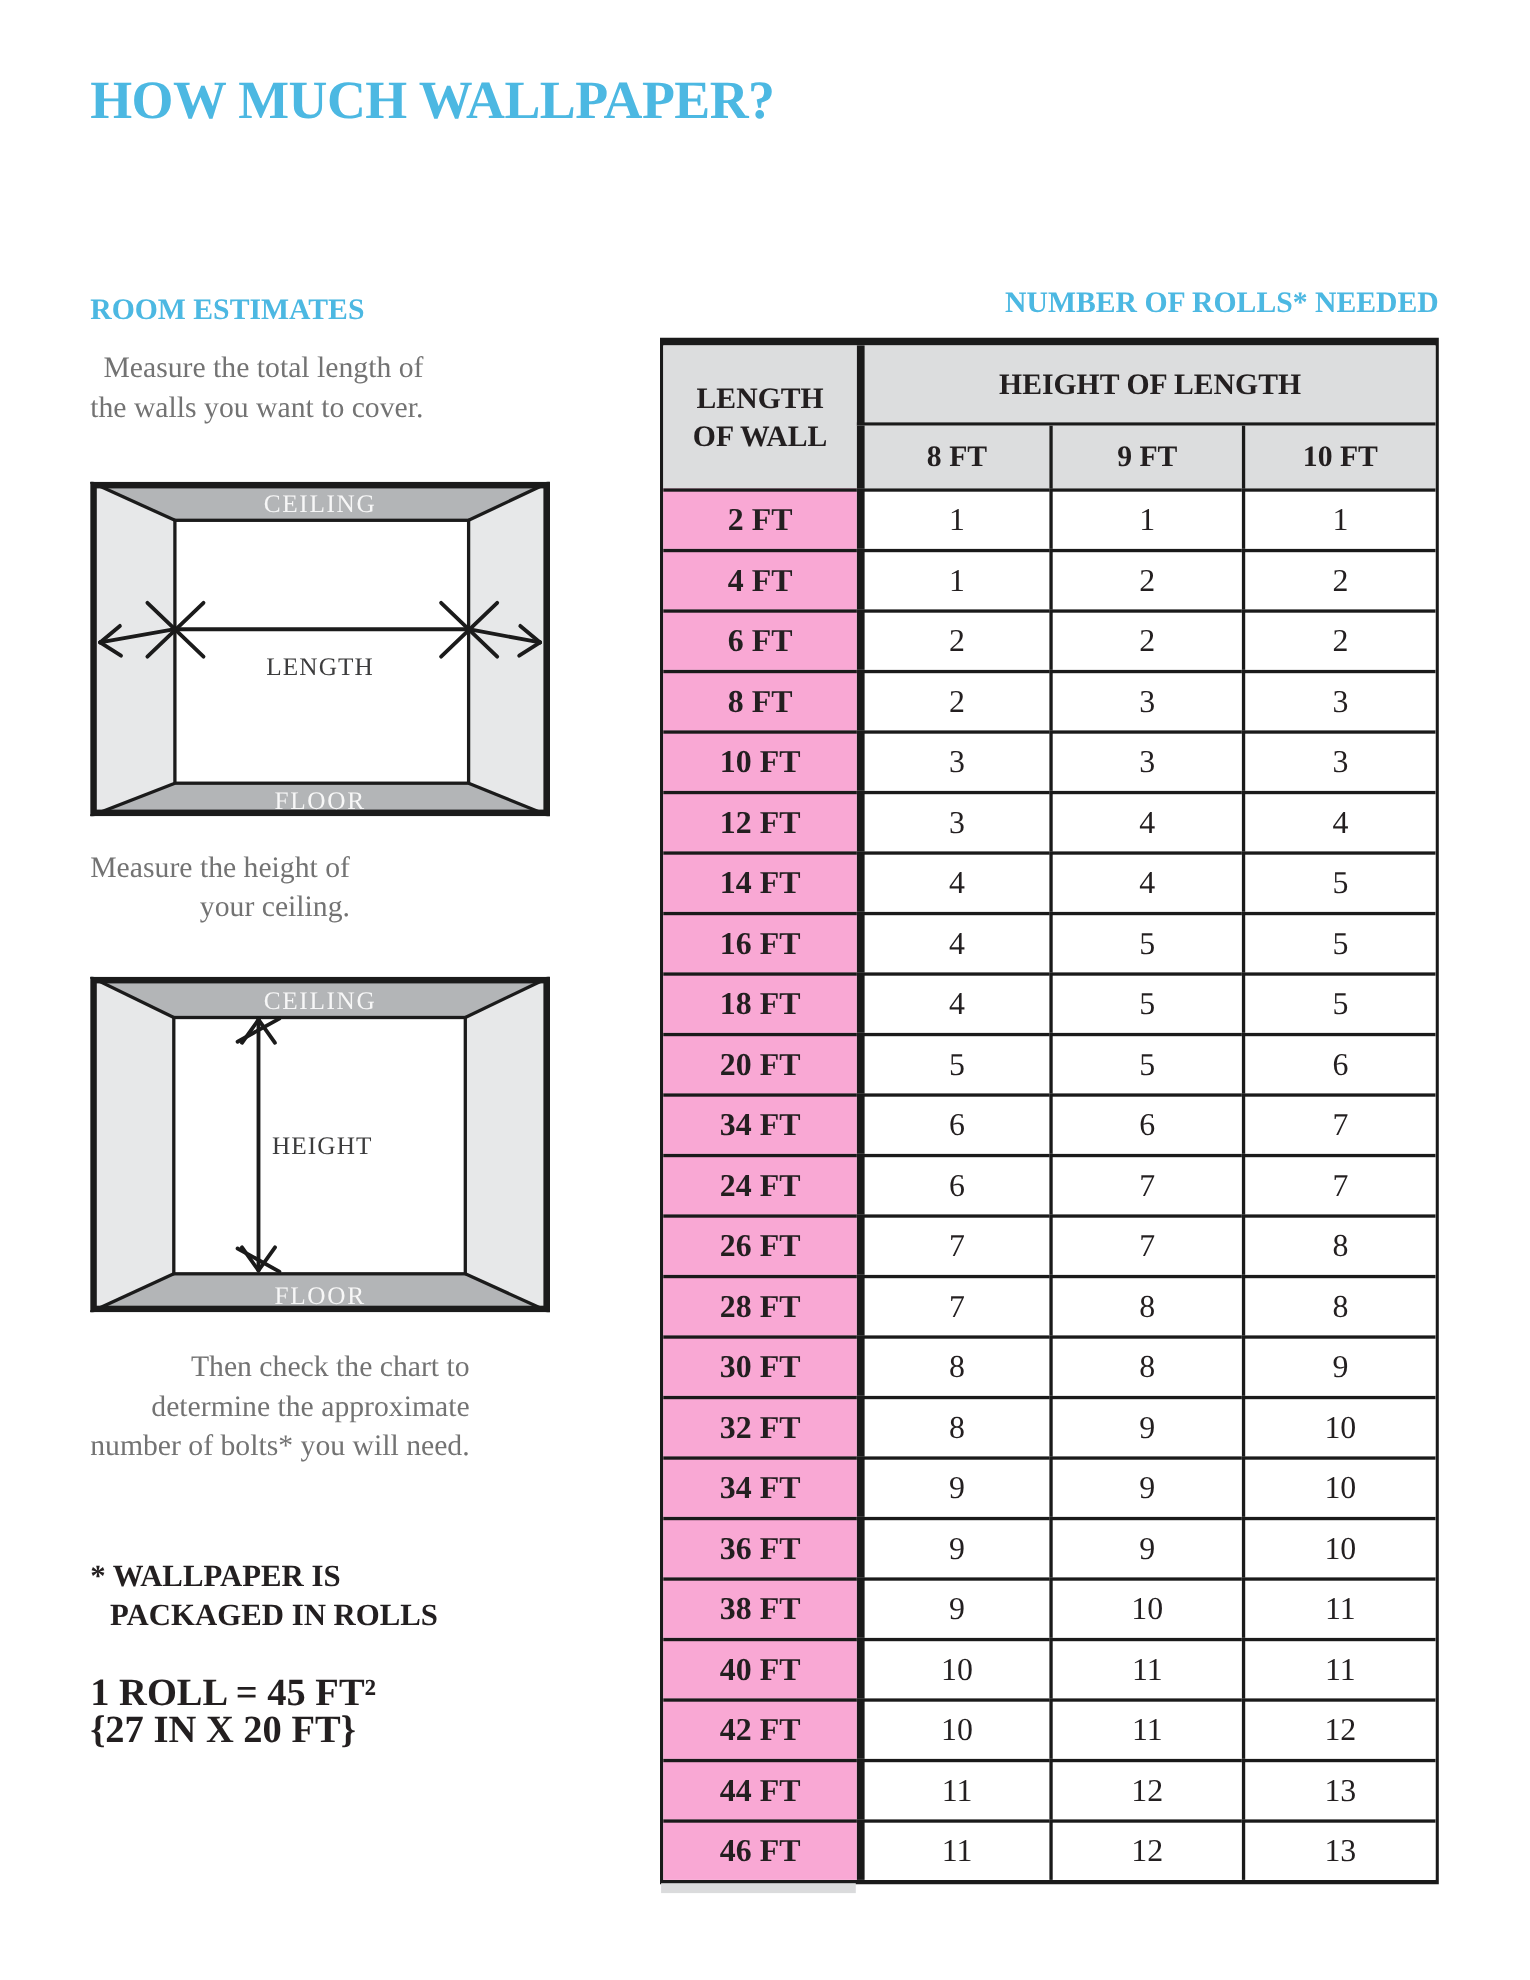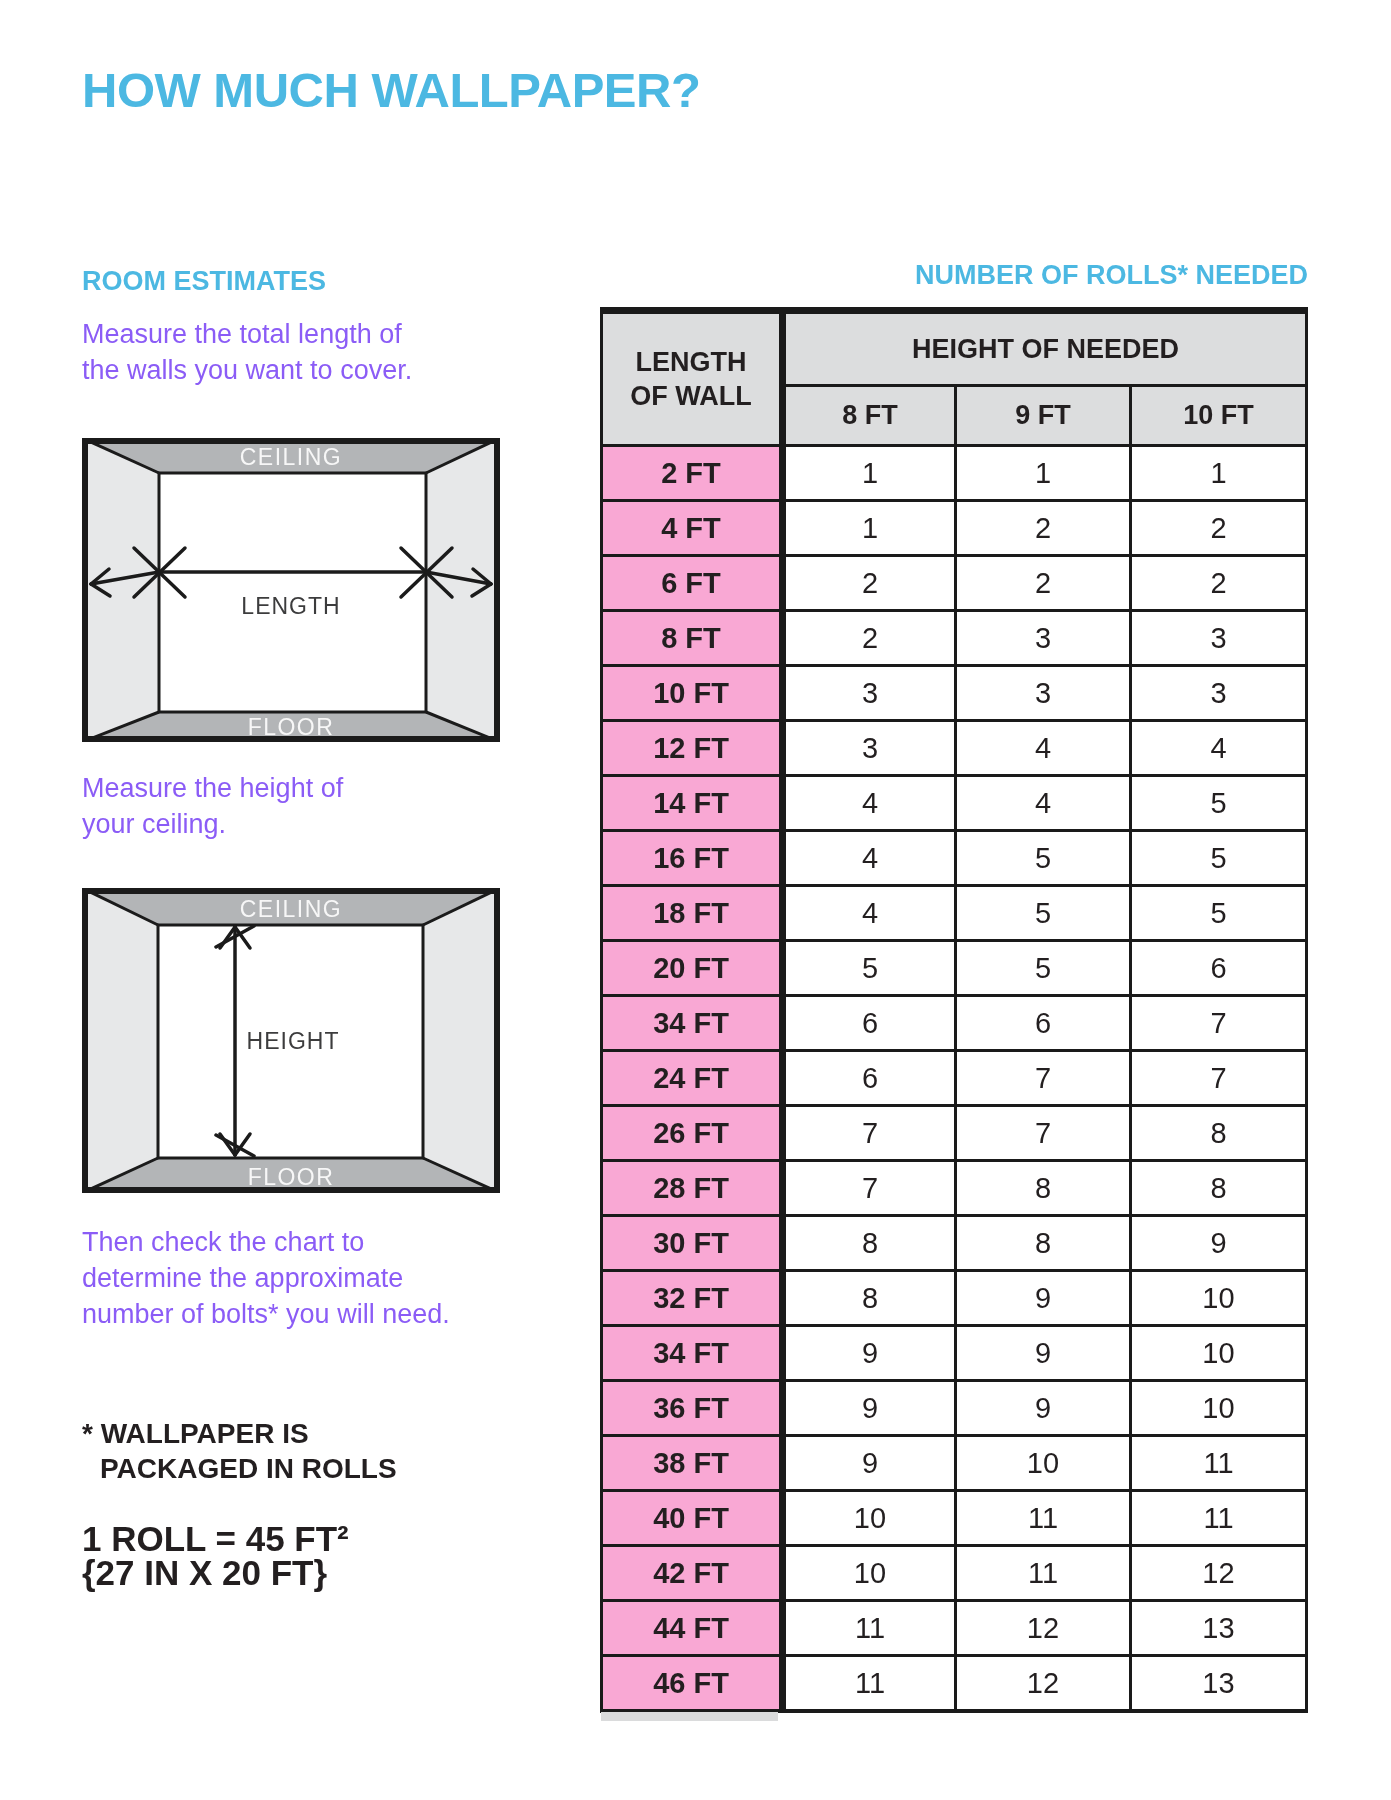--- a/index.html
+++ b/index.html
@@ -1,31 +1,31 @@
 <!DOCTYPE html>
 <html><head>
 <meta charset="utf-8">
 <style>
   html,body{margin:0;padding:0;background:#ffffff;}
   .page{
     position:relative;width:1391px;height:1800px;background:#ffffff;
-    font-family:Liberation Sans, sans-serif;color:#231f20;overflow:hidden;
+    font-family:Liberation Serif, serif;color:#231f20;overflow:hidden;
   }
   .abs{position:absolute;}
   .page-title{
     left:82px;top:64px;font-size:49px;font-weight:bold;color:#4cb8e2;
     letter-spacing:-0.5px;line-height:1.1;white-space:nowrap;
   }
   .section-heading{
     font-size:27px;font-weight:bold;color:#4cb8e2;letter-spacing:0;white-space:nowrap;
   }
   .h-room{left:82px;top:266px;}
   .h-rolls{left:600px;top:260px;width:708px;text-align:right;}
   .body-text{
-    font-size:27px;line-height:36px;color:#8b5cf6;white-space:pre-line;
+    font-size:27px;line-height:36px;color:#737373;white-space:pre-line;text-align:right;
   }
   .p1{left:82px;top:316px;}
   .p2{left:82px;top:770px;}
   .p3{left:82px;top:1224px;}
   .note{left:82px;top:1416px;font-size:28px;line-height:35px;font-weight:bold;}
   .note .indent{padding-left:18px;}
   .spec{left:82px;top:1522px;font-size:35px;line-height:34px;font-weight:bold;white-space:pre-line;}
   .diagram{display:block;}
   .d1{left:82px;top:438px;}
   .d2{left:82px;top:888px;}
@@ -144,21 +144,21 @@
     <div>* WALLPAPER IS</div>
     <div class="indent">PACKAGED IN ROLLS</div>
   </div>
 
   <div class="abs spec">1 ROLL = 45 FT²
 {27 IN X 20 FT}</div>
 
   <div class="abs rolls-table">
     <div class="cell c-rowhead">LENGTH
 OF WALL</div>
-    <div class="cell c-grouphead">HEIGHT OF NEEDED</div>
+    <div class="cell c-grouphead">HEIGHT OF LENGTH</div>
     <div class="cell c-colhead first">8 FT</div>
     <div class="cell c-colhead">9 FT</div>
     <div class="cell c-colhead">10 FT</div>
 
   <div class="cell lbl">2 FT</div>
       <div class="cell val first">1</div>
       <div class="cell val">1</div>
       <div class="cell val">1</div>
       <div class="cell lbl">4 FT</div>
       <div class="cell val first">1</div>

